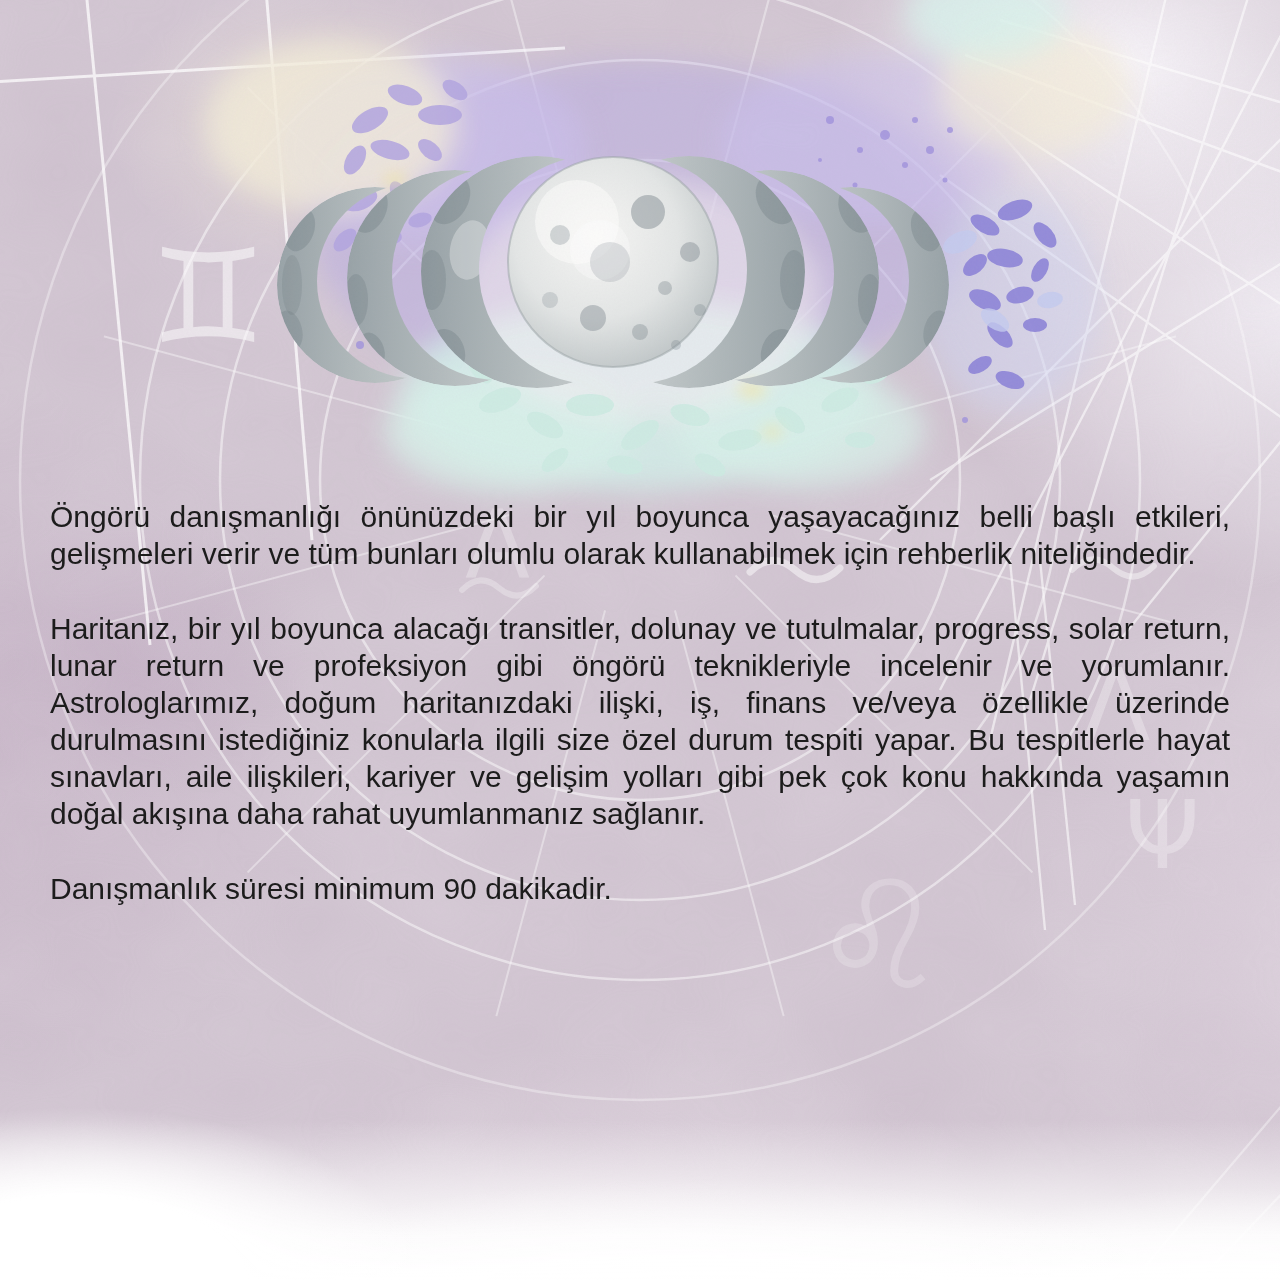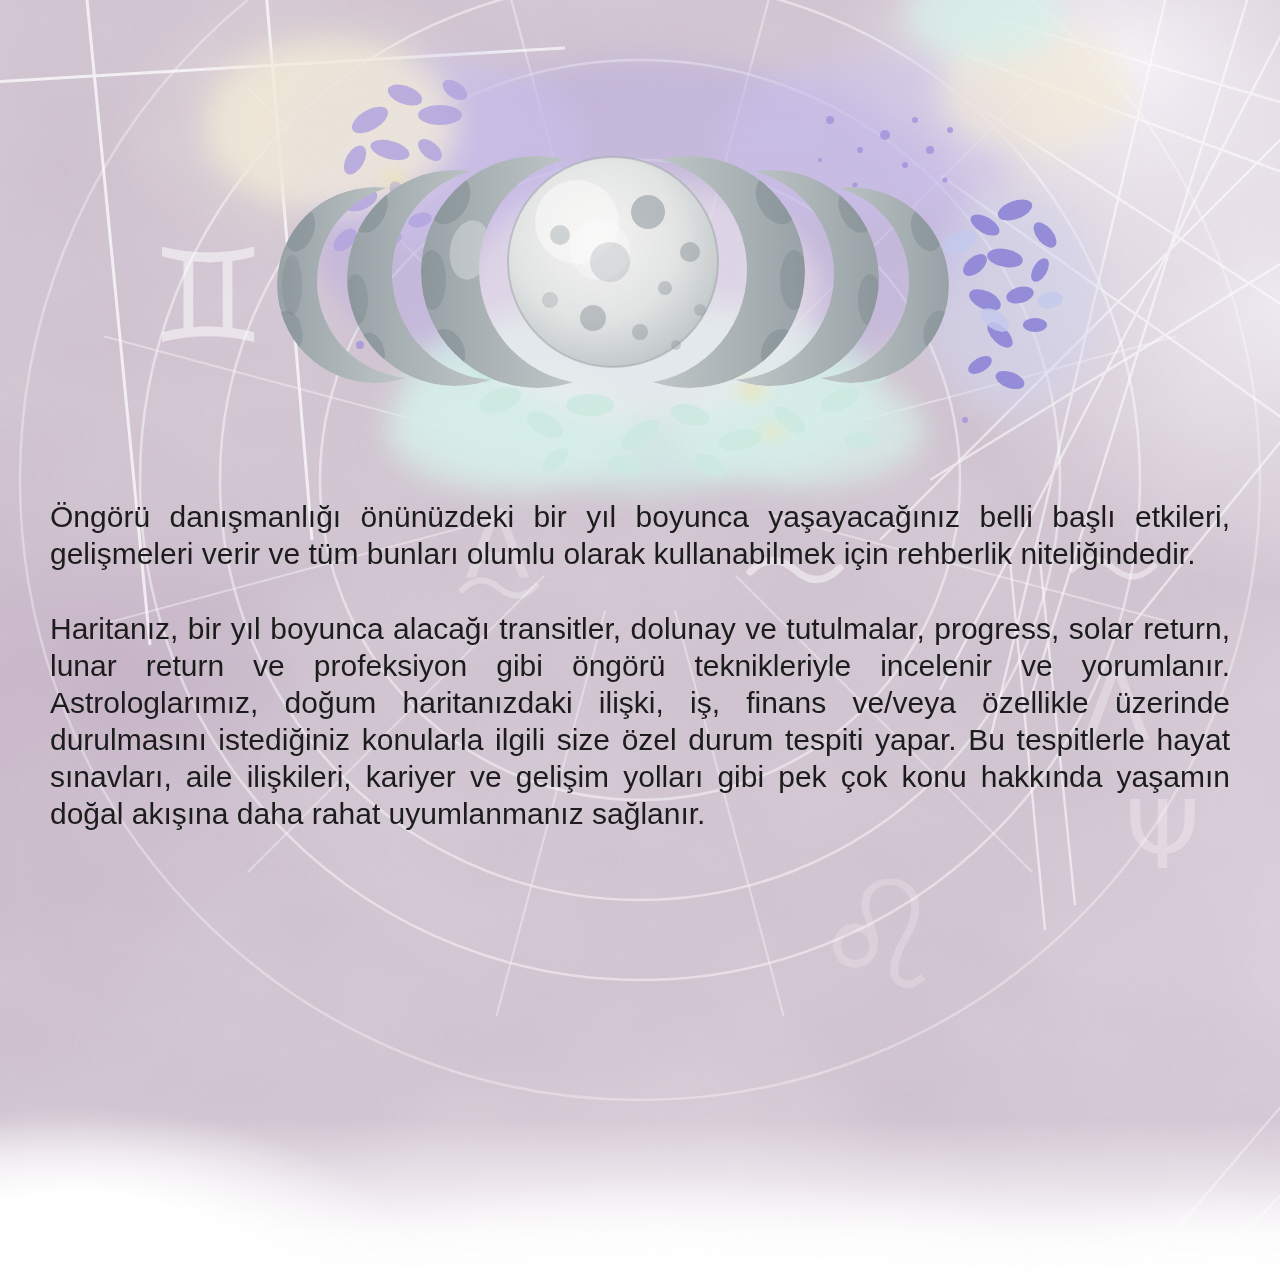--- a/index.html
+++ b/index.html
@@ -295,15 +295,16 @@
     </g>
 
     <rect width="1280" height="1280" filter="url(#grain)" opacity="0.12"></rect>
   </svg>
 
   <div class="fade-bottom"></div>
 
   <main class="text-block">
     <p>Öngörü danışmanlığı önünüzdeki bir yıl boyunca yaşayacağınız belli başlı etkileri, gelişmeleri verir ve tüm bunları olumlu olarak kullanabilmek için rehberlik niteliğindedir.</p>
     <p>Haritanız, bir yıl boyunca alacağı transitler, dolunay ve tutulmalar, progress, solar return, lunar return ve profeksiyon gibi öngörü teknikleriyle incelenir ve yorumlanır. Astrologlarımız, doğum haritanızdaki ilişki, iş, finans ve/veya özellikle üzerinde durulmasını istediğiniz konularla ilgili size özel durum tespiti yapar. Bu tespitlerle hayat sınavları, aile ilişkileri, kariyer ve gelişim yolları gibi pek çok konu hakkında yaşamın doğal akışına daha rahat uyumlanmanız sağlanır.</p>
+    <p>Danışmanlık süresi minimum 90 dakikadir.</p>
   </main>
 
 </div>
 
 </body></html>

